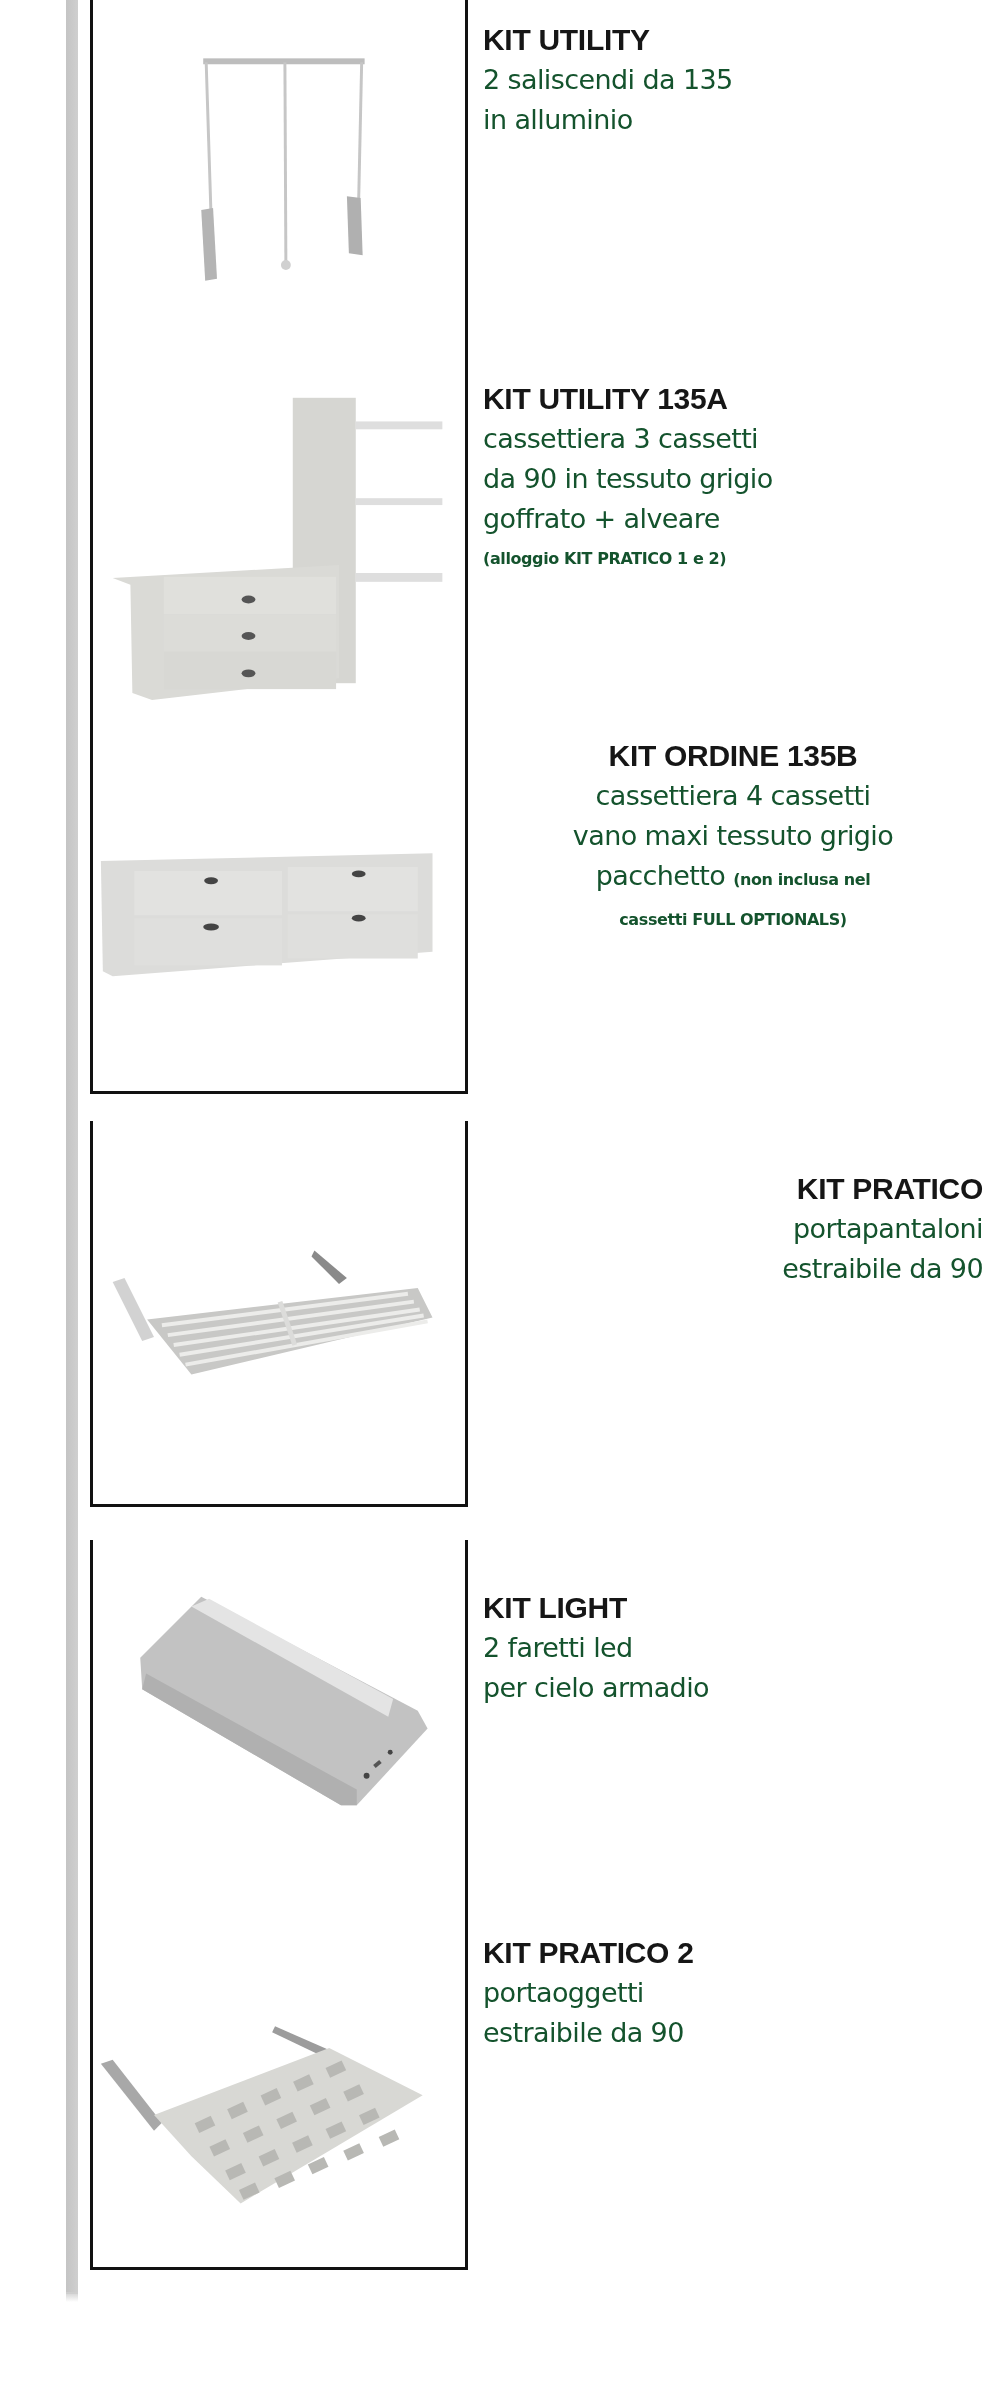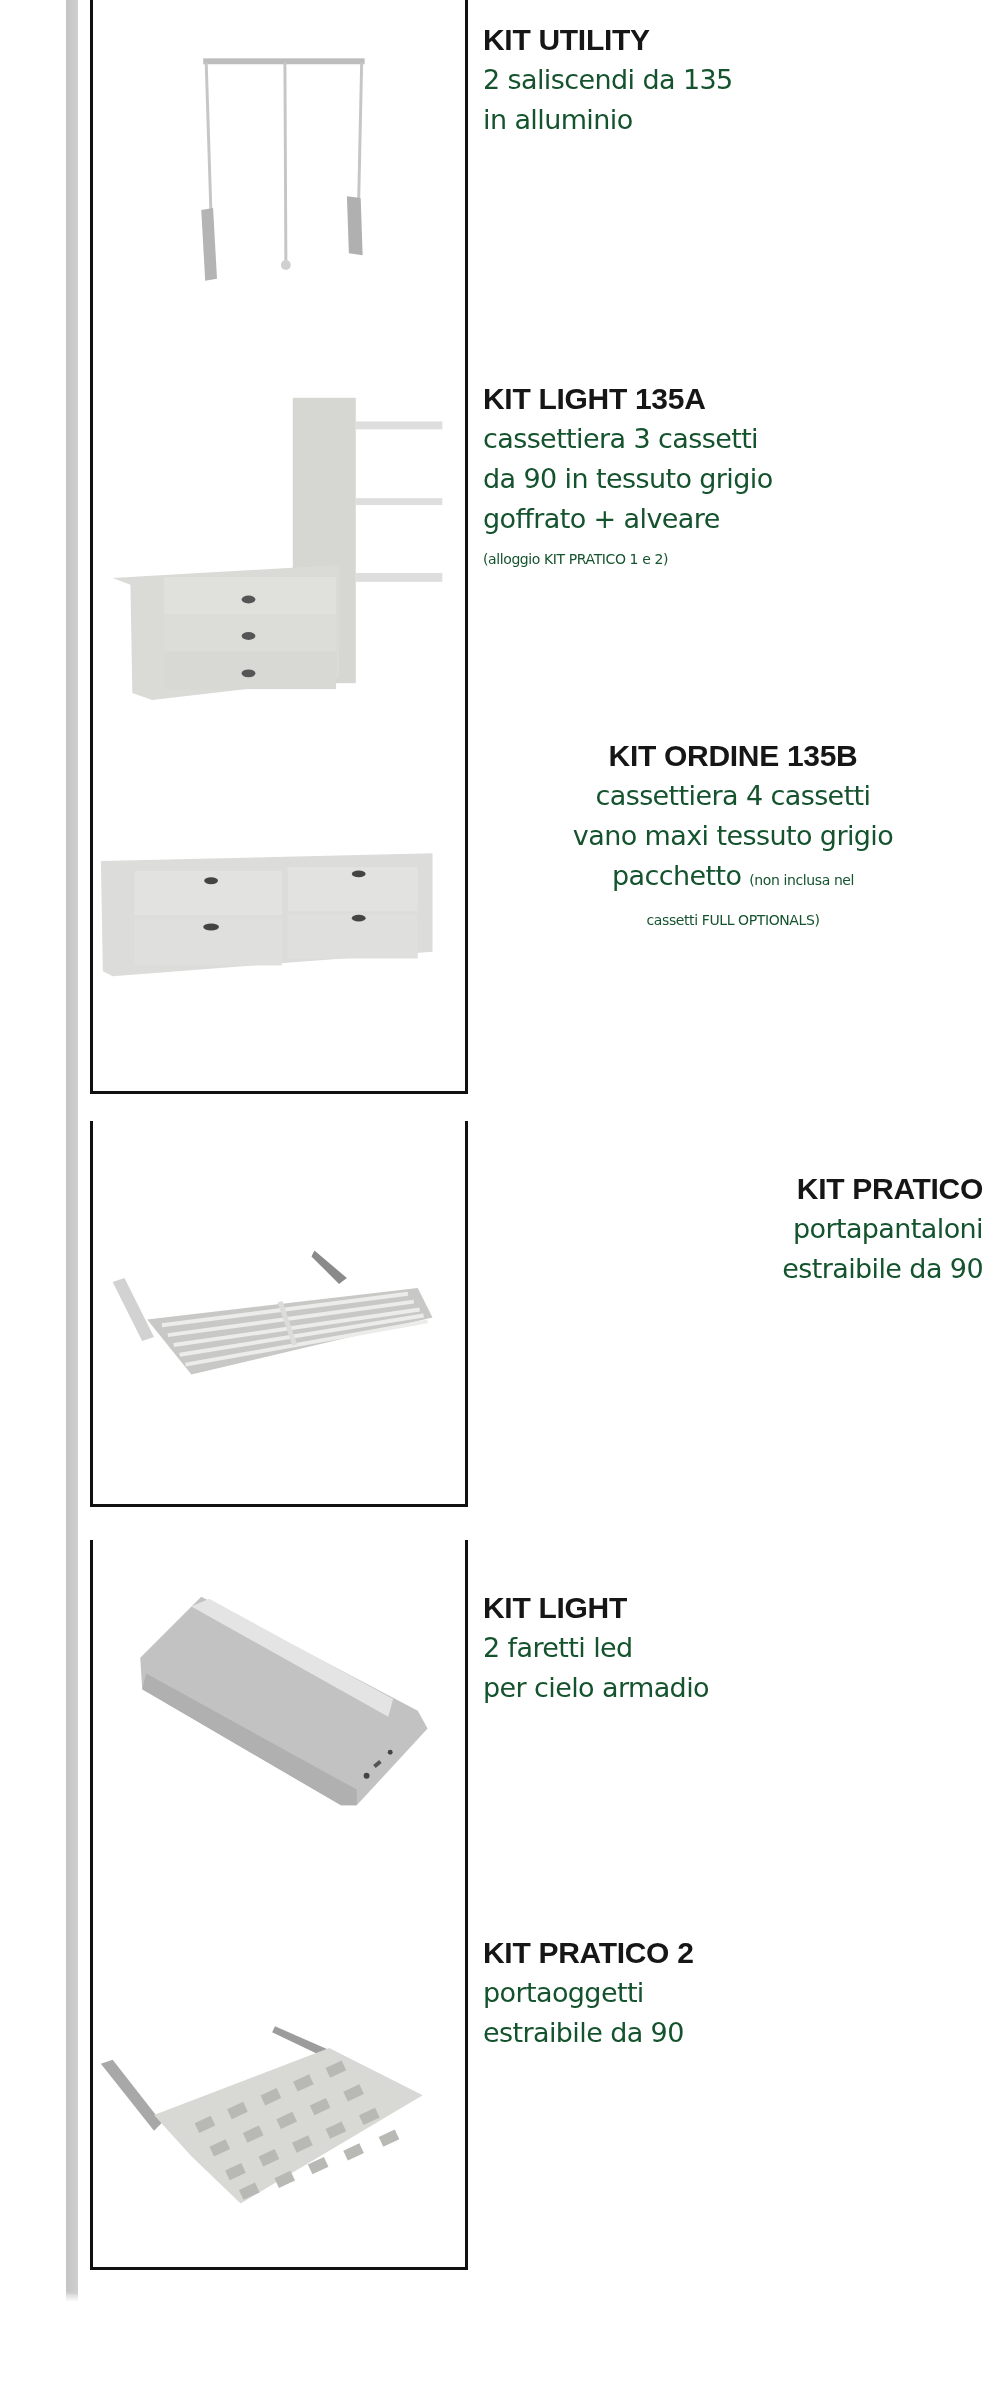--- a/index.html
+++ b/index.html
@@ -79,22 +79,23 @@
     .kit-line {
       font-family: "DejaVu Sans", sans-serif;
       font-size: 27px;
       line-height: 40px;
       color: #14532d;
       letter-spacing: -0.6px;
       white-space: nowrap;
     }
     .kit-note {
       font-family: "DejaVu Sans", sans-serif;
-      font-size: 14px;
+      font-size: 16px;
       letter-spacing: -0.4px;
+      font-weight: bold;
     }
   </style>
 </head>
 <body>
 
 <div class="side-bar"></div>
 
 <div class="catalog">
 
   <div class="row divider-bottom" style="top:0;height:350px;">
@@ -126,21 +127,21 @@
         <path d="M20 233 L250 220 L250 335 L60 357 L40 350 L38 240 Z" fill="#dadad6"></path>
         <rect x="72" y="232" width="175" height="38" fill="#e0e0dc"></rect>
         <rect x="72" y="270" width="175" height="38" fill="#dcdcd8"></rect>
         <rect x="72" y="308" width="175" height="38" fill="#d8d8d4"></rect>
         <ellipse cx="158" cy="255" rx="7" ry="4" fill="#555"></ellipse>
         <ellipse cx="158" cy="292" rx="7" ry="4" fill="#555"></ellipse>
         <ellipse cx="158" cy="330" rx="7" ry="4" fill="#555"></ellipse>
       </svg>
     </div>
     <div class="cell-text" style="top:32px;">
-      <div class="kit-title">KIT LIGHT 135A</div>
+      <div class="kit-title">KIT UTILITY 135A</div>
       <div class="kit-line">cassettiera 3 cassetti</div>
       <div class="kit-line">da 90 in tessuto grigio</div>
       <div class="kit-line">goffrato + alveare</div>
       <div class="kit-line kit-note">(alloggio KIT PRATICO 1 e 2)</div>
     </div>
   </div>
 
   <div class="row divider-bottom" style="top:704px;height:390px;text-align:center;">
     <div class="cell-img">
       <svg viewBox="0 0 378 390">

